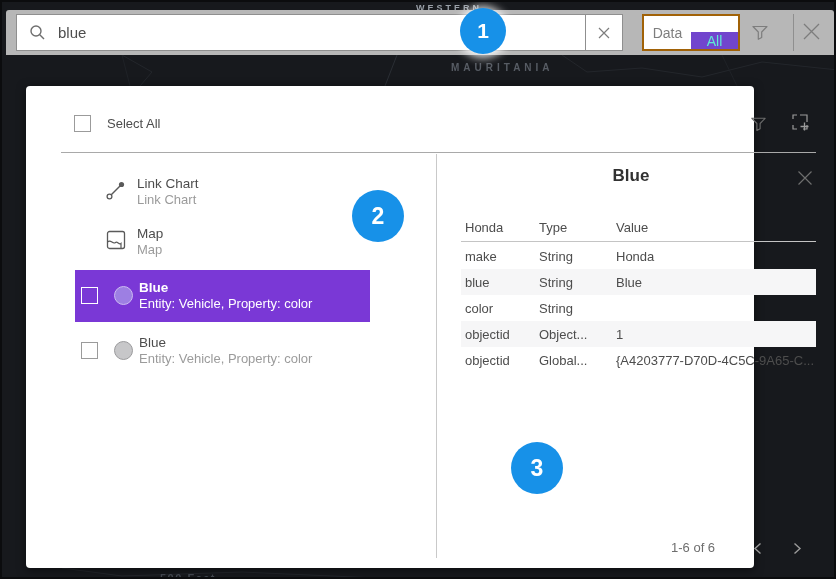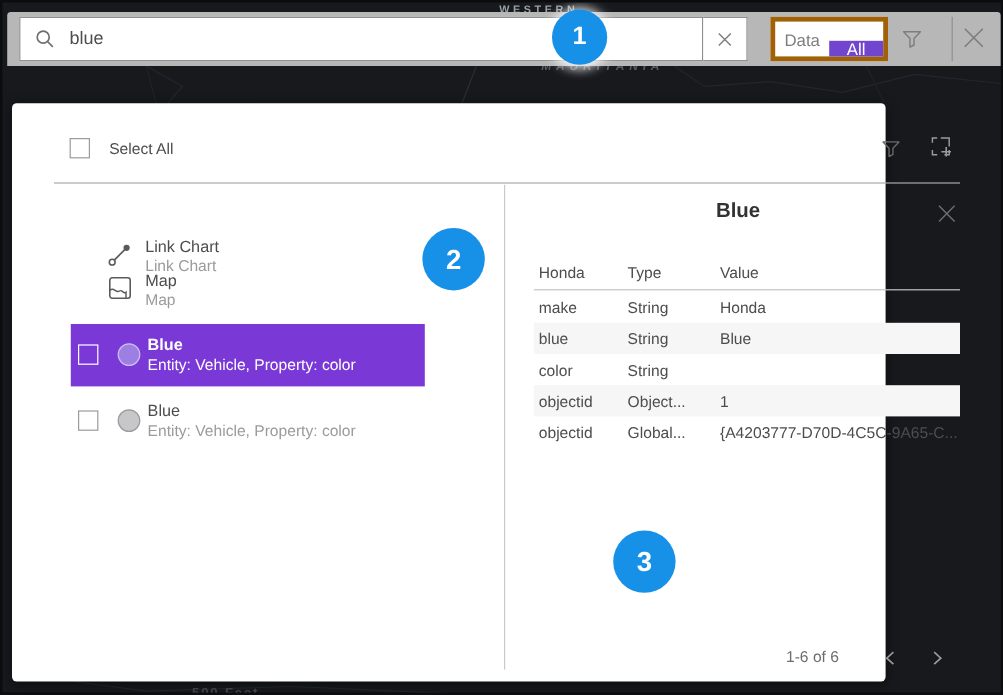--- a/index.html
+++ b/index.html
@@ -9,65 +9,65 @@
   .screen {
     position:relative; width:836px; height:579px;
     background:#17191d; overflow:hidden;
     border:2px solid #0b0c0e;
   }
 
   
   .map-lines { position:absolute; inset:0; }
   .map-label { position:absolute; color:#575c64; font-weight:bold; white-space:nowrap; }
   .map-label.western { top:1px; left:414px; font-size:9px; letter-spacing:3px; color:#9aa0a8; }
-  .map-label.country { top:48px; left:449px; font-size:10px; letter-spacing:4px;font-style:italic; }
+  .map-label.country { top:60px; left:449px; font-size:10px; letter-spacing:4px; }
   .map-label.scale   { top:570px; left:158px; font-size:11px; letter-spacing:1.5px; color:#454a52; }
 
   
   .topbar { position:absolute; left:4px; top:8px; width:828px; height:45px;
             background:#b7b7b7; border-radius:3px 3px 0 0; }
   .search-box { position:absolute; left:10px; top:4px; width:570px; height:37px;
                 background:#fff; border:1px solid #8f8f8f; display:flex; align-items:center; }
   .search-box svg { margin-left:12px; flex:0 0 auto; }
   .search-input { border:none; outline:none; background:transparent; margin-left:12px;
                   font-family:inherit; font-size:15px; color:#4d4d4d; width:480px; }
   .clear-btn { position:absolute; left:580px; top:4px; width:37px; height:37px;
                background:#fff; border:1px solid #8f8f8f; border-left:none;
                display:flex; align-items:center; justify-content:center; cursor:pointer; }
   .toggle { position:absolute; left:636px; top:4px; width:98px; height:37px;
-            background:#fff; border:4px solid #a16207; display:flex; }
+            background:#fff; border:2px solid #a16207; display:flex; }
   .toggle-opt { flex:1; display:flex; align-items:center; justify-content:center;
                 font-size:14px; color:#7e7e7e; cursor:pointer; }
-  .toggle-opt.selected { background:var(--toggle-purple,#7145cd); color:#ffffff;margin-top:16px; }
+  .toggle-opt.selected { background:var(--toggle-purple,#7145cd); color:#5eead4;margin-top:16px; }
   .bar-icon-btn { position:absolute; width:24px; height:24px; background:none; border:none;
                   display:flex; align-items:center; justify-content:center; cursor:pointer; }
   .btn-filter-top { left:742px; top:10px; }
   .bar-vdiv { position:absolute; left:787px; top:4px; width:1px; height:37px; background:#8f8f8f; }
   .btn-close-top { left:793px; top:9px; }
 
   
-  .panel { position:absolute; left:8px; top:84px; width:728px; height:482px;
+  .panel { position:absolute; left:24px; top:84px; width:728px; height:482px;
            background:#fff; border-radius:4px; box-shadow:0 2px 10px rgba(0,0,0,.5); }
   .checkbox { width:17px; height:17px; border:1px solid #9b9b9b; background:#fff; display:inline-block; cursor:pointer; }
   .select-all-label { position:absolute; left:81px; top:30px; font-size:13px; color:#4d4d4d; }
   .cb-selectall { position:absolute; left:48px; top:29px; }
   .panel-icon-btn { position:absolute; width:22px; height:22px; background:none; border:none;
                     display:flex; align-items:center; justify-content:center; cursor:pointer; }
   .btn-filter-panel { left:721px; top:26px; }
   .btn-add-panel { left:763px; top:25px; }
   .header-divider { position:absolute; left:35px; top:66px; width:755px; height:1px; background:#a9a9a9; }
   .v-divider { position:absolute; left:410px; top:68px; width:1px; height:404px; background:#c9c9c9; }
 
   
   .list-item { position:absolute; left:35px; width:320px; cursor:pointer; }
   .li-icon { position:absolute; left:44px; top:3px; }
   .li-text { position:absolute; left:76px; top:0; }
   .li-title { font-size:13.5px; color:#4d4d4d; line-height:16px; }
   .li-sub { font-size:13px; color:#9b9b9b; line-height:16px; }
-  .item-1 { top:90px; height:34px;margin-top:22px; }
+  .item-1 { top:90px; height:34px; }
   .item-2 { top:140px; height:34px; }
   .entity-row { position:absolute; left:49px; width:295px; cursor:pointer; }
   .entity-row .checkbox { position:absolute; left:6px; top:50%; margin-top:-9px; }
   .entity-dot { position:absolute; left:39px; top:50%; margin-top:-10px; width:19px; height:19px;
                 border-radius:50%; background:#c7c7c9; border:1px solid #9b9b9d; }
   .entity-text { position:absolute; left:64px; top:50%; margin-top:-16px; }
   .item-3 { top:184px; height:52px; background:var(--row-purple,#7a38d6); }
   .item-3 .checkbox { background:transparent; border-color:#fff; }
   .item-3 .entity-dot { background:#9d7fe3; border-color:#cdbcf2; }
   .item-3 .li-title { color:#fff; font-weight:bold; }

